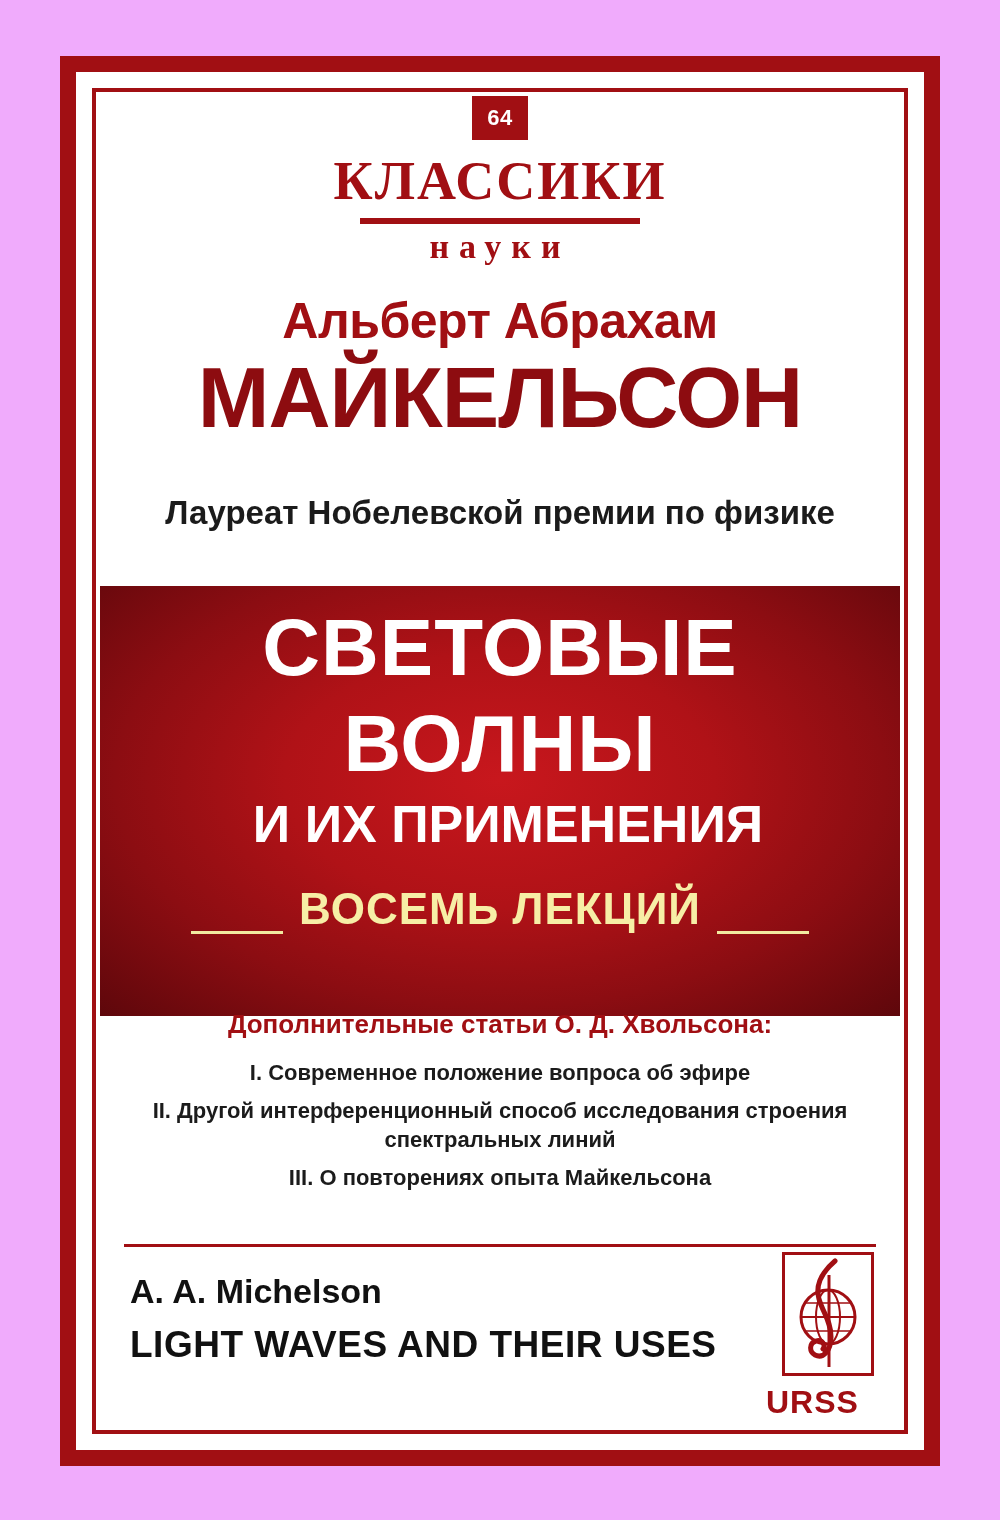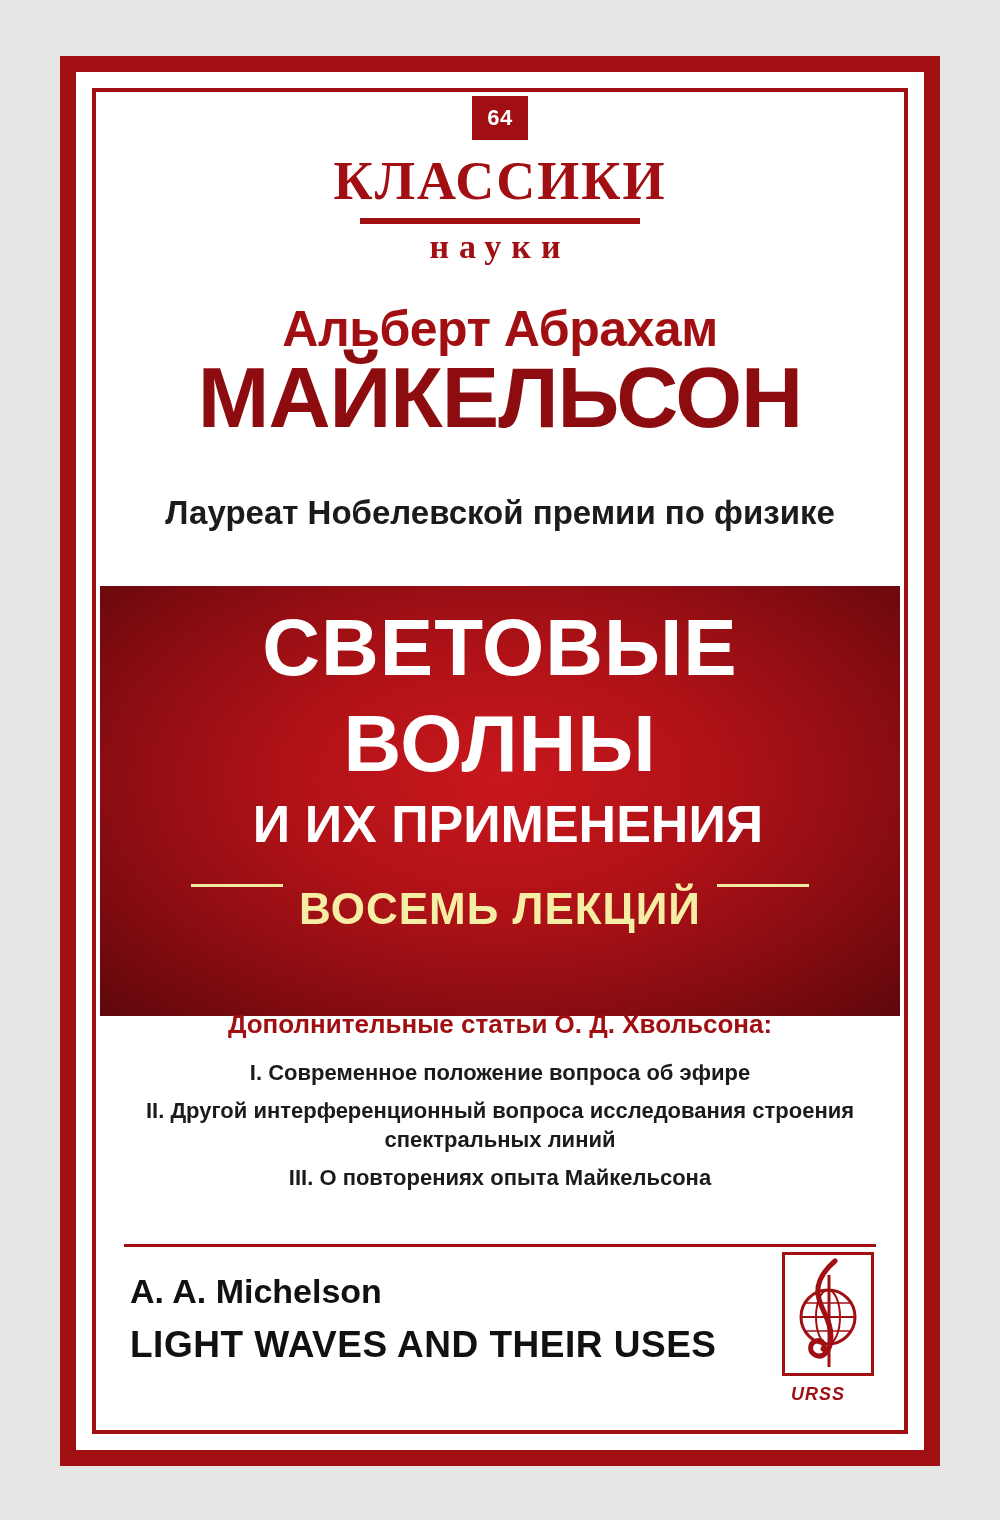--- a/index.html
+++ b/index.html
@@ -12,21 +12,21 @@
     height: 1520px;
     font-family: "Liberation Sans", sans-serif;
     overflow: hidden;
   }
 
   
   .cover {
     position: relative;
     width: 1000px;
     height: 1520px;
-    background: #e5e5e5;
+    background: #f0abfc;
     box-sizing: border-box;
   }
 
   
   .frame-outer {
     position: absolute;
     left: 60px;
     top: 56px;
     width: 880px;
     height: 1410px;
@@ -118,21 +118,20 @@
   
   .author-first {
     position: absolute;
     top: 196px;
     width: 100%;
     text-align: center;
     color: #a10f13;
     font-weight: bold;
     font-size: 50px;
     letter-spacing: -0.5px;
-    margin-top: 8px;
   }
   .author-last {
     position: absolute;
     top: 258px;
     width: 100%;
     text-align: center;
     color: #8d0c10;
     font-weight: bold;
     font-size: 86px;
     letter-spacing: -1px;
@@ -191,21 +190,21 @@
     font-size: 52px;
     letter-spacing: 0px;
     line-height: 1;
     padding-left: 8px;
   }
   .subtitle-wrap {
     position: absolute;
     top: 298px;
     width: 100%;
     display: flex;
-    align-items: flex-start;
+    align-items: flex-end;
     justify-content: center;
     gap: 16px;
   }
   .subtitle-rule {
     width: 92px;
     height: 3px;
     background: #f2e9a0;
   }
   .subtitle-text {
     color: #f7eea6;
@@ -275,29 +274,28 @@
     width: 92px;
     height: 124px;
     border: 3px solid #a10f13;
     box-sizing: border-box;
     background: #ffffff;
     overflow: hidden;
   }
   .logo-box svg { display: block; }
   .logo-text {
     position: absolute;
-    right: 36px;
+    right: 42px;
     top: 1288px;
     width: 92px;
     text-align: center;
     color: #a10f13;
     font-weight: bold;
-    font-size: 18px;
+    font-size: 32px;
     letter-spacing: 1px;
-    font-style: italic;
   }
 </style>
 </head>
 <body>
 
 <div class="cover">
 
   <div class="frame-outer"></div>
   <div class="frame-gap"></div>
   <div class="frame-inner"></div>
@@ -321,21 +319,21 @@
       <div class="subtitle-wrap">
         <span class="subtitle-rule"></span>
         <span class="subtitle-text">ВОСЕМЬ ЛЕКЦИЙ</span>
         <span class="subtitle-rule"></span>
       </div>
     </div>
 
     <div class="extra-heading">Дополнительные статьи О. Д. Хвольсона:</div>
     <div class="extra-list">
       <div>I. Современное положение вопроса об эфире</div>
-      <div>II. Другой интерференционный вопроса исследования строения спектральных линий</div>
+      <div>II. Другой интерференционный способ исследования строения спектральных линий</div>
       <div>III. О повторениях опыта Майкельсона</div>
     </div>
 
     <div class="bottom-rule"></div>
 
     <div class="eng-author">A. A. Michelson</div>
     <div class="eng-title">LIGHT WAVES AND THEIR USES</div>
 
     <div class="logo-box">
       <svg width="86" height="118" viewBox="0 0 86 118" aria-hidden="true">

